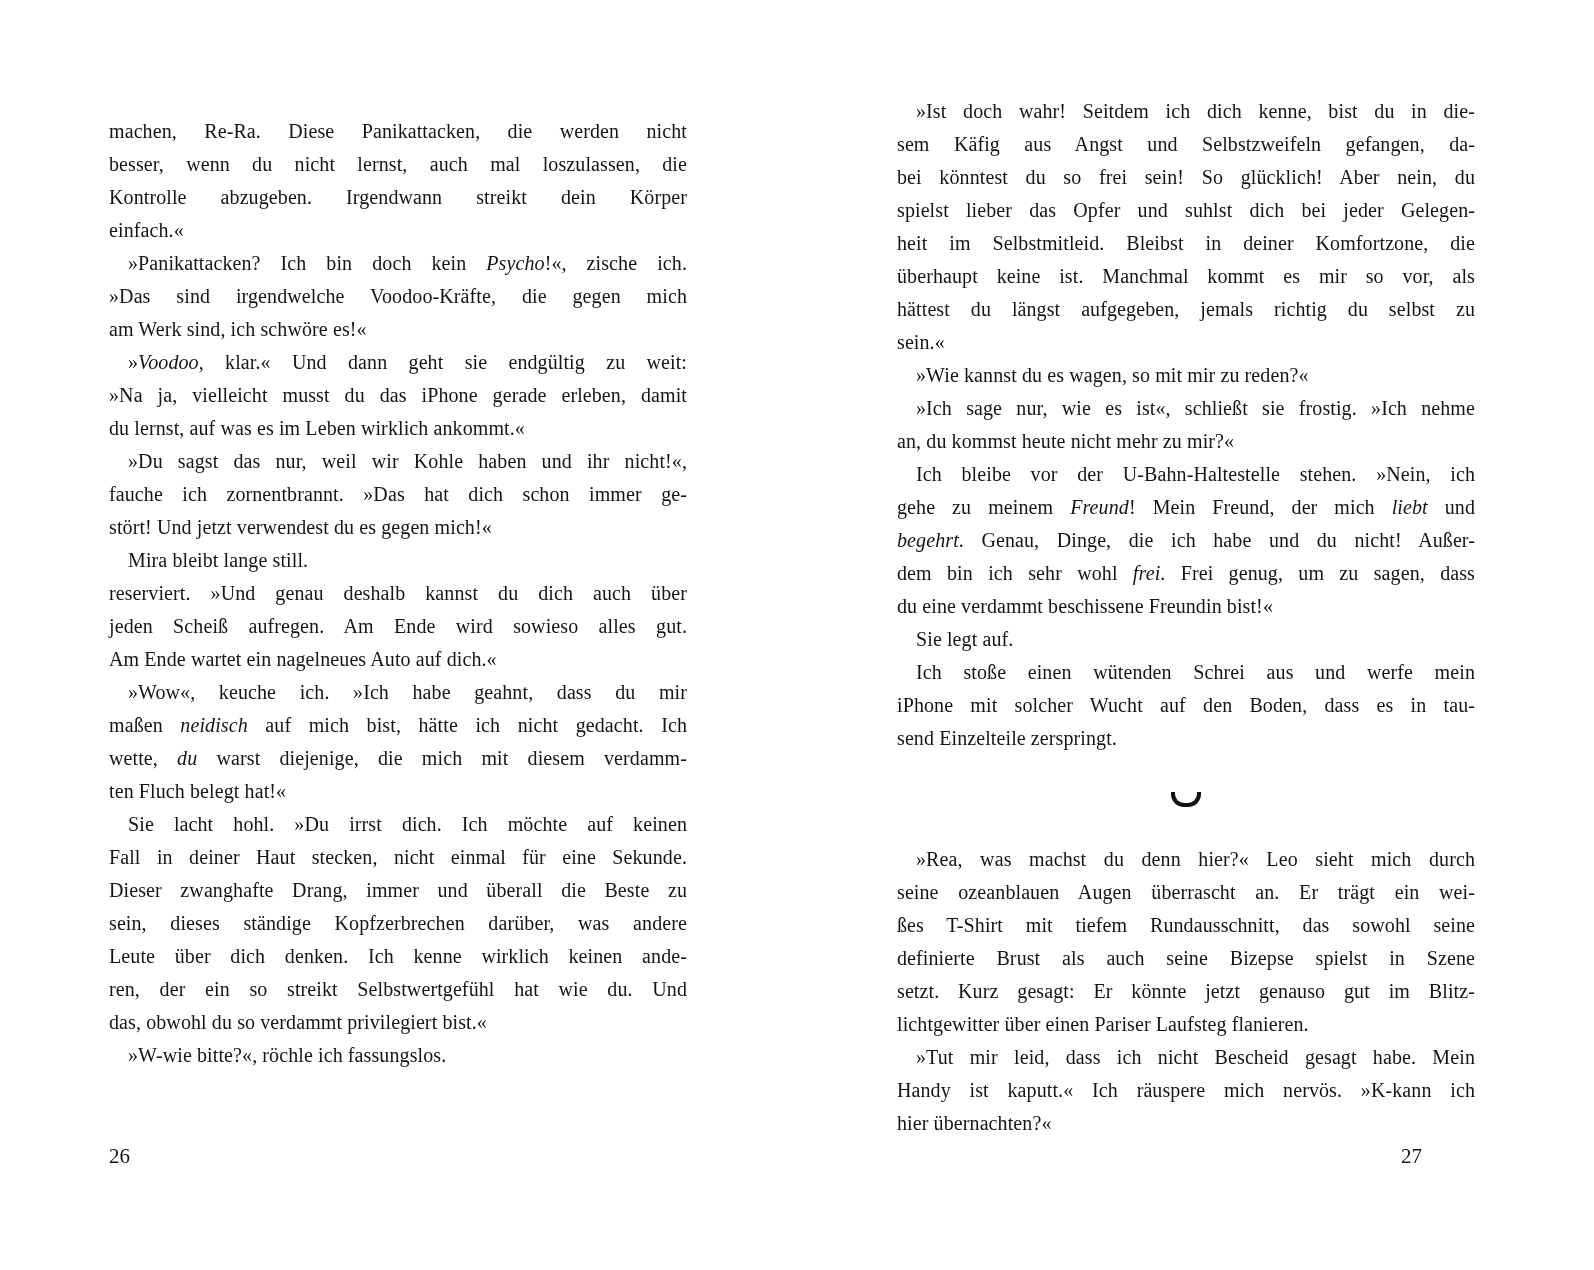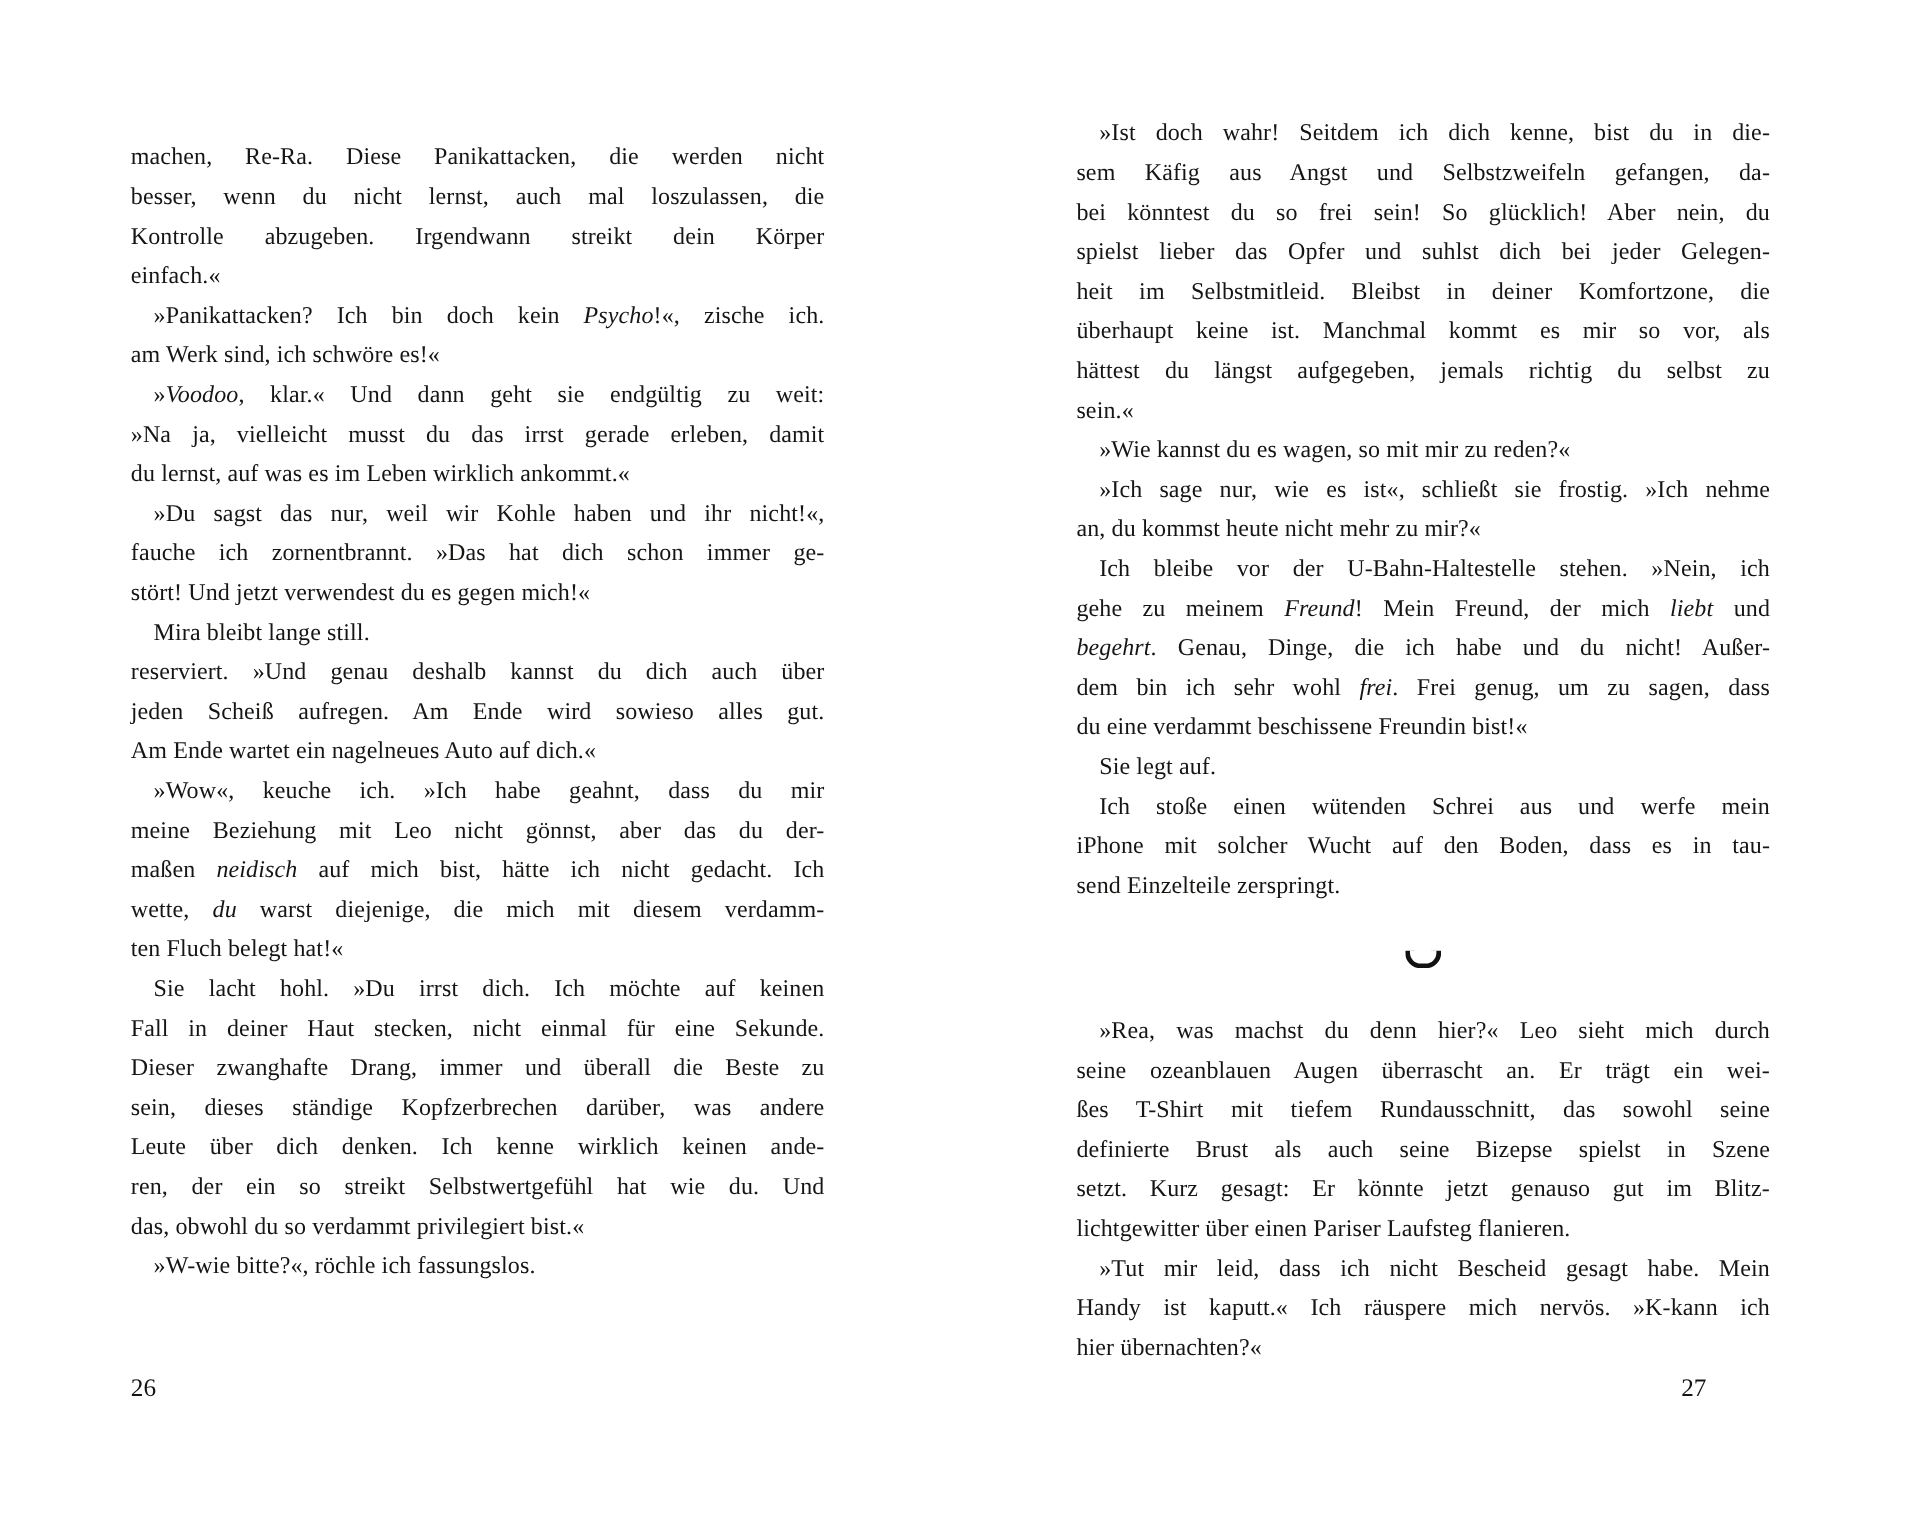--- a/index.html
+++ b/index.html
@@ -60,33 +60,33 @@
 </style>
 </head>
 <body>
 
 <div id="page-left" class="page">
     <div class="line j">machen, Re-Ra. Diese Panikattacken, die werden nicht</div>
     <div class="line j">besser, wenn du nicht lernst, auch mal loszulassen, die</div>
     <div class="line j">Kontrolle abzugeben. Irgendwann streikt dein Körper</div>
     <div class="line">einfach.«</div>
     <div class="line j indent">»Panikattacken? Ich bin doch kein <em>Psycho</em>!«, zische ich.</div>
+    <div class="line j">»Das sind irgendwelche Voodoo-Kräfte, die gegen mich</div>
     <div class="line">am Werk sind, ich schwöre es!«</div>
     <div class="line j indent">»<em>Voodoo</em>, klar.« Und dann geht sie endgültig zu weit:</div>
-    <div class="line j">»Na ja, vielleicht musst du das irrst gerade erleben, damit</div>
+    <div class="line j">»Na ja, vielleicht musst du das iPhone gerade erleben, damit</div>
     <div class="line">du lernst, auf was es im Leben wirklich ankommt.«</div>
     <div class="line j indent">»Du sagst das nur, weil wir Kohle haben und ihr nicht!«,</div>
     <div class="line j">fauche ich zornentbrannt. »Das hat dich schon immer ge-</div>
     <div class="line">stört! Und jetzt verwendest du es gegen mich!«</div>
     <div class="line indent">Mira bleibt lange still.</div>
     <div class="line j">reserviert. »Und genau deshalb kannst du dich auch über</div>
     <div class="line j">jeden Scheiß aufregen. Am Ende wird sowieso alles gut.</div>
     <div class="line">Am Ende wartet ein nagelneues Auto auf dich.«</div>
     <div class="line j indent">»Wow«, keuche ich. »Ich habe geahnt, dass du mir</div>
-    <div class="line j">meine Beziehung mit Leo nicht gönnst, aber das du der-</div>
     <div class="line j">maßen <em>neidisch</em> auf mich bist, hätte ich nicht gedacht. Ich</div>
     <div class="line j">wette, <em>du</em> warst diejenige, die mich mit diesem verdamm-</div>
     <div class="line">ten Fluch belegt hat!«</div>
     <div class="line j indent">Sie lacht hohl. »Du irrst dich. Ich möchte auf keinen</div>
     <div class="line j">Fall in deiner Haut stecken, nicht einmal für eine Sekunde.</div>
     <div class="line j">Dieser zwanghafte Drang, immer und überall die Beste zu</div>
     <div class="line j">sein, dieses ständige Kopfzerbrechen darüber, was andere</div>
     <div class="line j">Leute über dich denken. Ich kenne wirklich keinen ande-</div>
     <div class="line j">ren, der ein so streikt Selbstwertgefühl hat wie du. Und</div>
     <div class="line">das, obwohl du so verdammt privilegiert bist.«</div>

